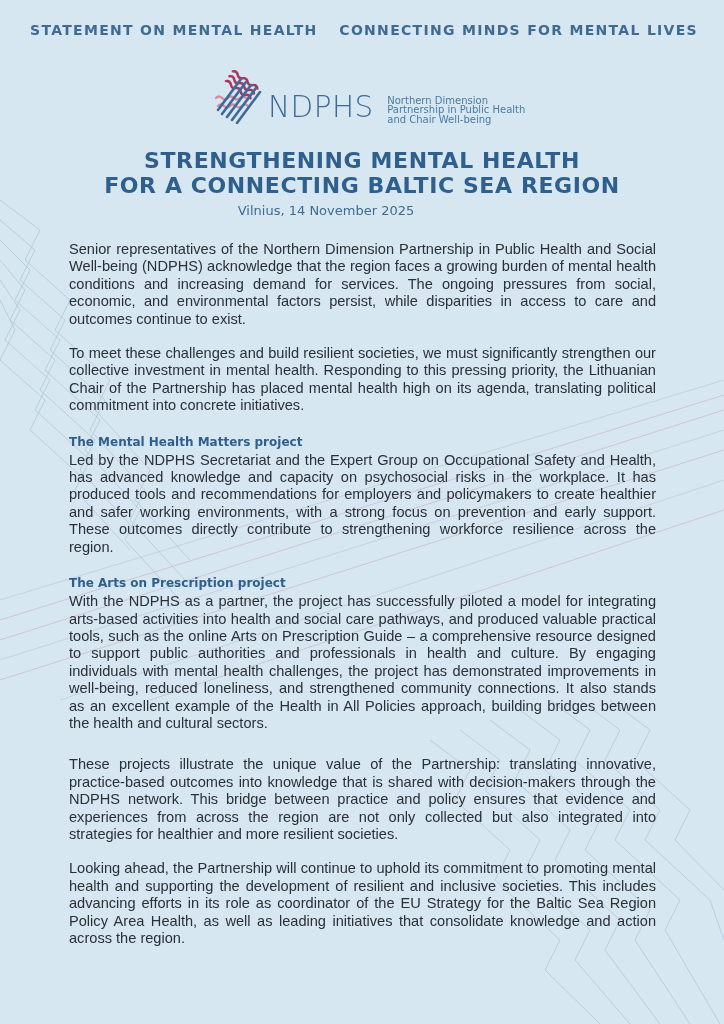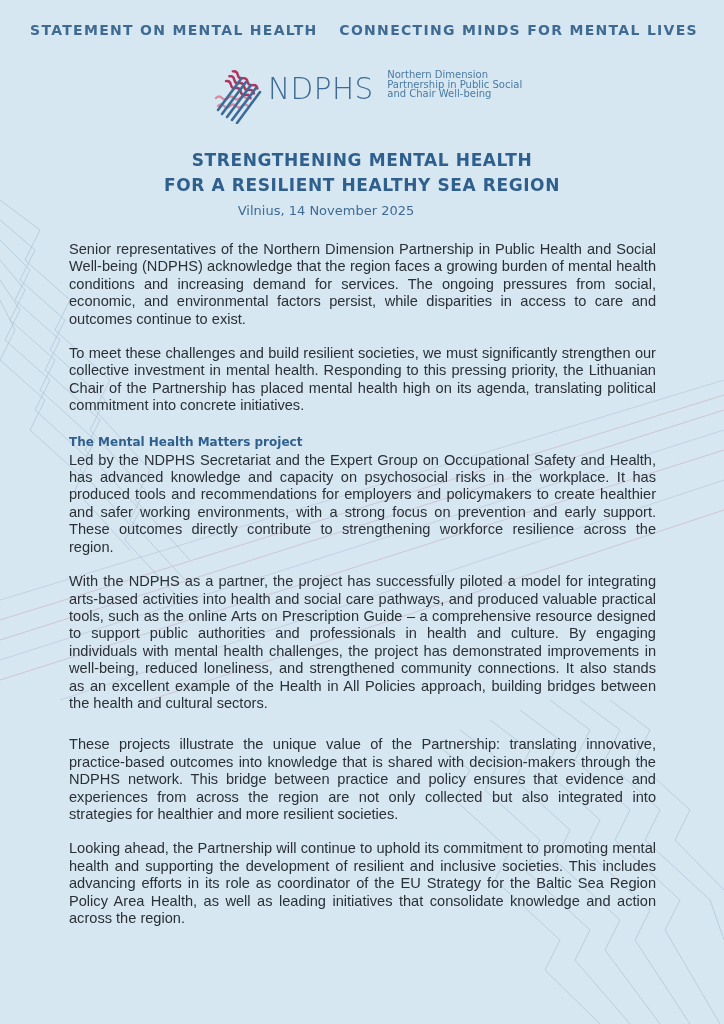--- a/index.html
+++ b/index.html
@@ -11,35 +11,35 @@
     position: relative;
   }
   .bg-lines { position: absolute; left: 0; top: 0; width: 724px; height: 1024px; pointer-events: none; }
   .top-bar {
     position: absolute; top: 22px; left: 30px; right: 26px;
     display: flex; justify-content: space-between;
     font-size: 14px; font-weight: bold; letter-spacing: 1.3px; color: #3f6b92;
   }
   .logo {
     position: absolute; top: 70px; left: 212px;
-    display: flex; align-items: flex-start;
+    display: flex; align-items: flex-end;
   }
   .logo-mark { width: 50px; height: 54px; }
   .logo-word {
     font-family: "DejaVu Sans", sans-serif; font-weight: 300;
     font-size: 31px; color: #3d6b95; margin-left: 6px; letter-spacing: 0.5px;
     transform: scaleX(0.95); transform-origin: left;
   }
   .logo-sub {
     margin-left: 8px; font-size: 10px; line-height: 9.5px; color: #4a7aa2;
   }
   .title {
     position: absolute; top: 148px; left: 0; width: 724px; text-align: center;
     font-family: "DejaVu Sans", sans-serif; font-weight: bold;
-    font-size: 17px; line-height: 25px; color: #2f5f8c; letter-spacing: 0.6px;
+    font-size: 22px; line-height: 25px; color: #2f5f8c; letter-spacing: 0.6px;
   }
   .title div { display: block; }
   .date {
     position: absolute; top: 203px; left: 0; width: 652px; text-align: center;
     font-size: 13px; color: #3f6b92;
   }
   .content {
     position: absolute; left: 69px; width: 587px; top: 241px;
     font-family: "Liberation Sans", sans-serif;
     font-size: 14.6px; line-height: 17.4px; color: #2b2f36;
@@ -101,37 +101,38 @@
       <line x1="10" y1="44" x2="34" y2="12"></line>
       <line x1="15" y1="47" x2="39" y2="15"></line>
       <line x1="20" y1="50" x2="44" y2="18"></line>
       <line x1="25" y1="53" x2="48" y2="22"></line>
       <line x1="6" y1="40" x2="29" y2="9"></line>
     </g>
   </svg>
   <span class="logo-word">NDPHS</span>
   <div class="logo-sub">
     <div>Northern Dimension</div>
-    <div>Partnership in Public Social</div>
+    <div>Partnership in Public Health</div>
     <div>and Chair Well-being</div>
   </div>
 </div>
 
 <div class="title">
   <div>STRENGTHENING MENTAL HEALTH</div>
-  <div>FOR A RESILIENT HEALTHY SEA REGION</div>
+  <div>FOR A CONNECTING BALTIC SEA REGION</div>
 </div>
 <div class="date">Vilnius, 14 November 2025</div>
 
 <div class="content">
   <p>Senior representatives of the Northern Dimension Partnership in Public Health and Social Well-being (NDPHS) acknowledge that the region faces a growing burden of mental health conditions and increasing demand for services. The ongoing pressures from social, economic, and environmental factors persist, while disparities in access to care and outcomes continue to exist.</p>
   <div class="gap"></div>
   <p>To meet these challenges and build resilient societies, we must significantly strengthen our collective investment in mental health. Responding to this pressing priority, the Lithuanian Chair of the Partnership has placed mental health high on its agenda, translating political commitment into concrete initiatives.</p>
   <div class="gap"></div>
   <h2 class="section-heading">The Mental Health Matters project</h2>
   <p>Led by the NDPHS Secretariat and the Expert Group on Occupational Safety and Health, has advanced knowledge and capacity on psychosocial risks in the workplace. It has produced tools and recommendations for employers and policymakers to create healthier and safer working environments, with a strong focus on prevention and early support. These outcomes directly contribute to strengthening workforce resilience across the region.</p>
   <div class="gap"></div>
+  <h2 class="section-heading">The Arts on Prescription project</h2>
   <p>With the NDPHS as a partner, the project has successfully piloted a model for integrating arts-based activities into health and social care pathways, and produced valuable practical tools, such as the online Arts on Prescription Guide – a comprehensive resource designed to support public authorities and professionals in health and culture. By engaging individuals with mental health challenges, the project has demonstrated improvements in well-being, reduced loneliness, and strengthened community connections. It also stands as an excellent example of the Health in All Policies approach, building bridges between the health and cultural sectors.</p>
   <div class="gap" style="height:24px"></div>
   <p>These projects illustrate the unique value of the Partnership: translating innovative, practice-based outcomes into knowledge that is shared with decision-makers through the NDPHS network. This bridge between practice and policy ensures that evidence and experiences from across the region are not only collected but also integrated into strategies for healthier and more resilient societies.</p>
   <div class="gap"></div>
   <p>Looking ahead, the Partnership will continue to uphold its commitment to promoting mental health and supporting the development of resilient and inclusive societies. This includes advancing efforts in its role as coordinator of the EU Strategy for the Baltic Sea Region Policy Area Health, as well as leading initiatives that consolidate knowledge and action across the region.</p>
 </div>
 
 </body></html>

